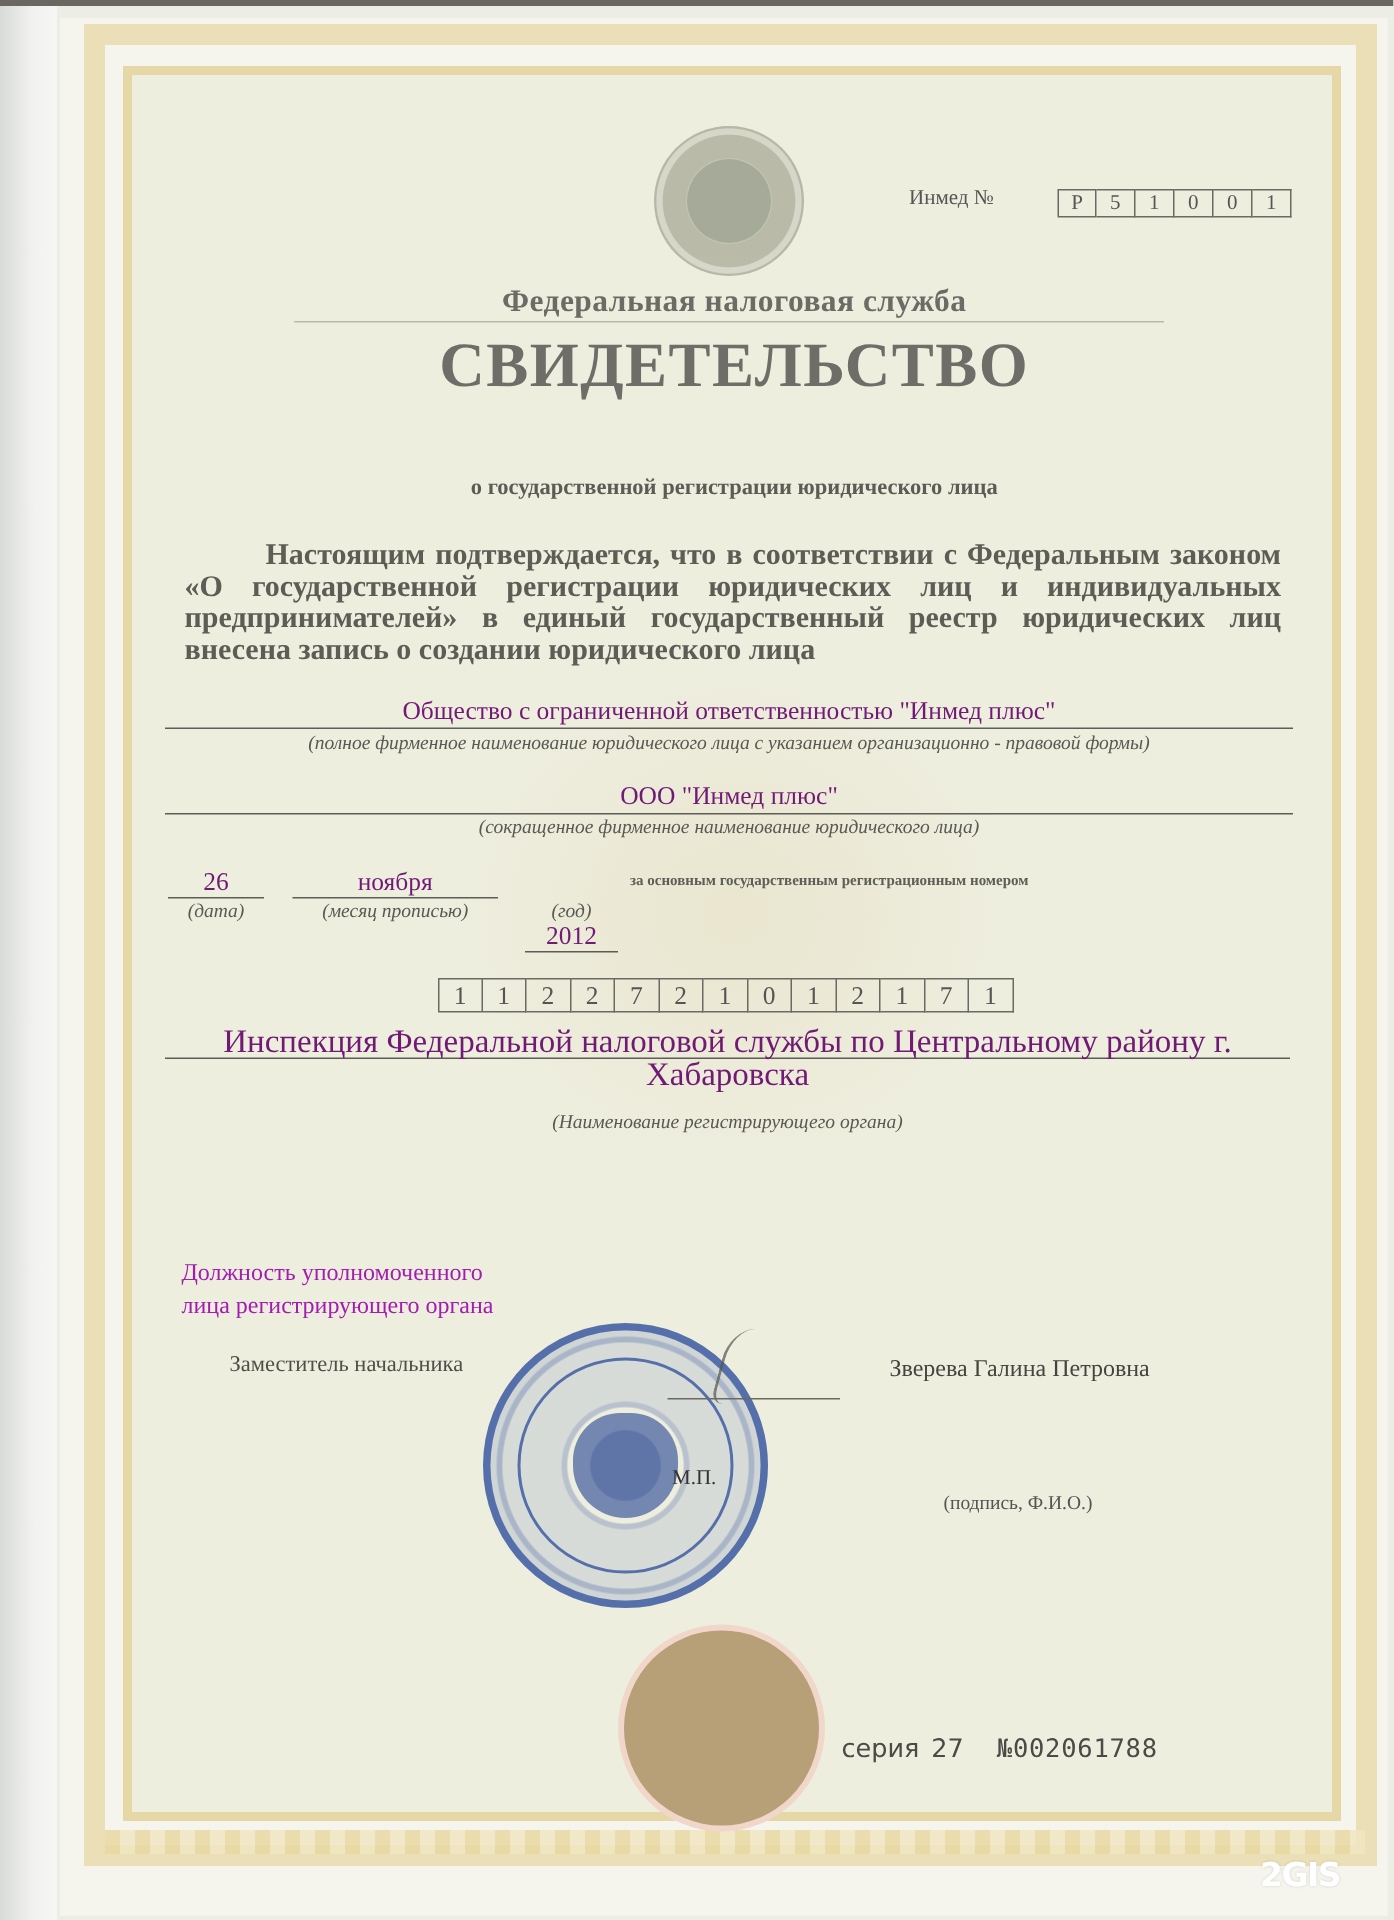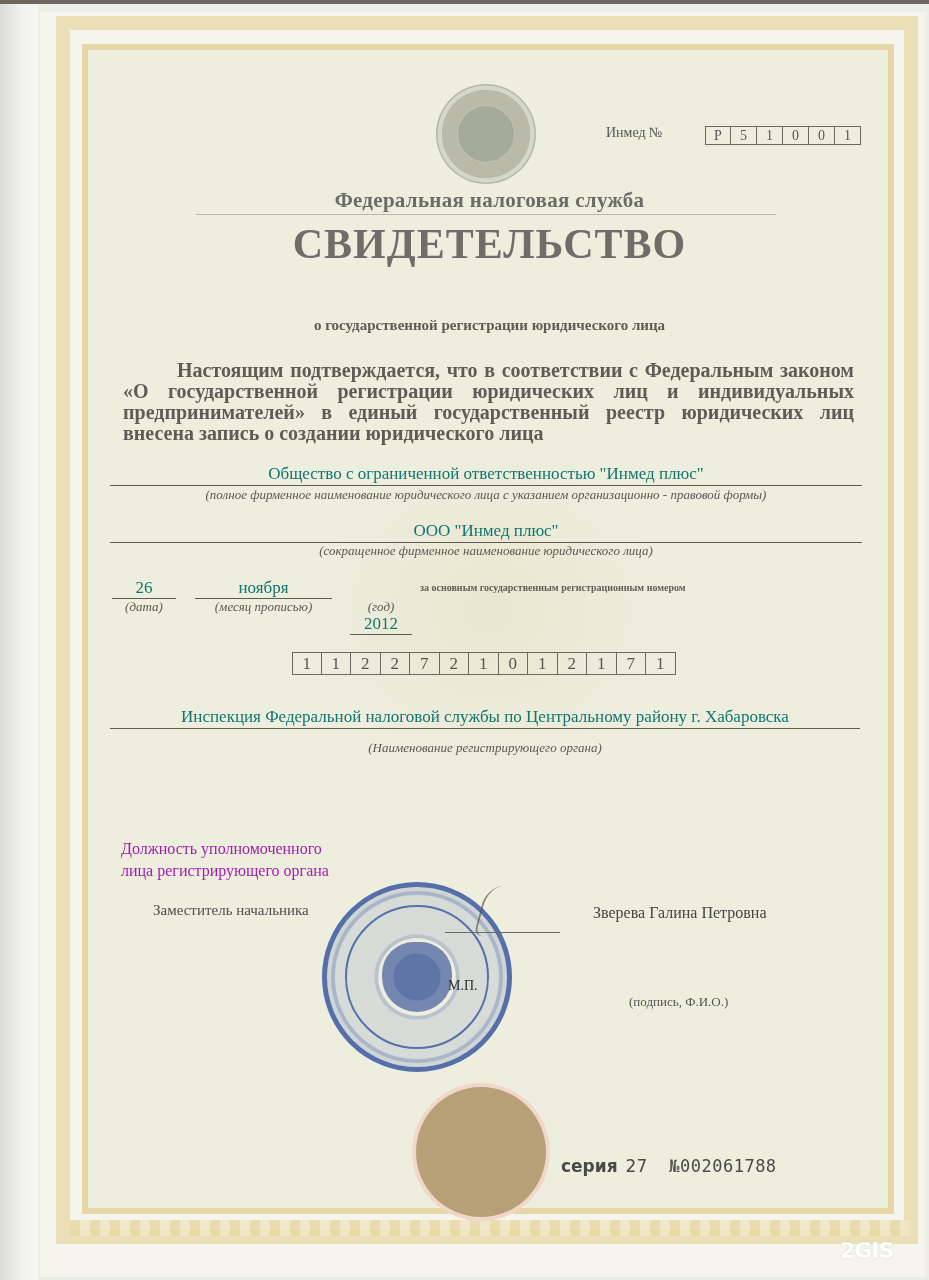--- a/index.html
+++ b/index.html
@@ -81,21 +81,21 @@
     font-size: 15px; font-weight: bold; color: #5c5c55;
   }
   .paragraph {
     position: absolute; left: 123px; top: 360px; width: 731px;
     font-size: 20px; font-weight: bold; color: #5d5d56; line-height: 21px;
     text-align: justify; font-family: "Liberation Sans Narrow", "Liberation Serif", serif;
   }
   .paragraph span.indent { display: inline-block; width: 54px; }
 
   .field-line {
-    position: absolute; text-align: center; color: #0f766e;
+    position: absolute; text-align: center; color: #701a75;
     border-bottom: 1px solid #5d5d56;
   }
   .field-caption {
     position: absolute; text-align: center; font-size: 13px; color: #595952; font-style: italic;
   }
   .fullname { left: 110px; top: 463px; width: 752px; font-size: 17px; height: 22px; line-height: 22px; }
   .fullname-cap { left: 110px; top: 487px; width: 752px; }
   .shortname { left: 110px; top: 520px; width: 752px; font-size: 17px; height: 22px; line-height: 22px; }
   .shortname-cap { left: 110px; top: 543px; width: 752px; }
 
@@ -104,21 +104,21 @@
   .date-month { left: 195px; top: 578px; width: 137px; font-size: 17px; height: 20px; line-height: 20px; }
   .date-month-cap { left: 195px; top: 599px; width: 137px; }
   .date-year { left: 350px; top: 578px; width: 62px; font-size: 17px; height: 20px; line-height: 20px; margin-top: 36px; }
   .date-year-cap { left: 350px; top: 599px; width: 62px; }
   .date-tail {
     position: absolute; left: 420px; top: 582px; font-size: 10px; font-weight: bold; color: #5e5e57;
   }
   .ogrn-cells { left: 292px; top: 652px; }
   .ogrn-cells .cell { width: 29.5px; height: 23px; font-size: 17px; line-height: 21px; }
 
-  .authority { left: 110px; top: 706px; width: 750px; font-size: 17px; height: 22px; line-height: 22px; }
+  .authority { left: 110px; top: 683px; width: 750px; font-size: 22px; height: 22px; line-height: 22px; }
   .authority-cap { left: 110px; top: 740px; width: 750px; }
 
   .pos-label {
     position: absolute; left: 121px; top: 838px; font-size: 16px; color: #a21caf; line-height: 22px;
   }
   .deputy { position: absolute; left: 153px; top: 902px; font-size: 15px; color: #4f4f49; }
   .signer { position: absolute; left: 593px; top: 904px; font-size: 16px; color: #454540; }
   .sig-line {
     position: absolute; left: 445px; top: 932px; width: 115px; height: 1px; background: #6a6a62;
   }
@@ -146,21 +146,21 @@
   }
   .hologram {
     position: absolute; left: 416px; top: 1087px; width: 130px; height: 130px;
     border-radius: 50%; background: #b79f78;
     box-shadow: 0 0 0 4px #f1d7c9;
   }
   .series {
     position: absolute; left: 561px; top: 1156px; font-family: "DejaVu Sans", sans-serif;
     font-size: 17px; color: #4a4a46;
   }
-  .series b { font-weight: bold; }
+  .series b { font-weight: normal; }
   .series .num { margin-left: 8px; }
   .series .no { margin-left: 22px; font-family: "DejaVu Sans Mono", monospace; letter-spacing: 0.5px; }
   .logo-2gis {
     position: absolute; left: 840px; top: 1238px; font-family: "DejaVu Sans", sans-serif;
     font-weight: bold; font-size: 22px; color: #ffffff; letter-spacing: -1px;
     text-shadow: 0 0 2px rgba(0,0,0,.15);
   }
 </style>
 </head>
 <body>

